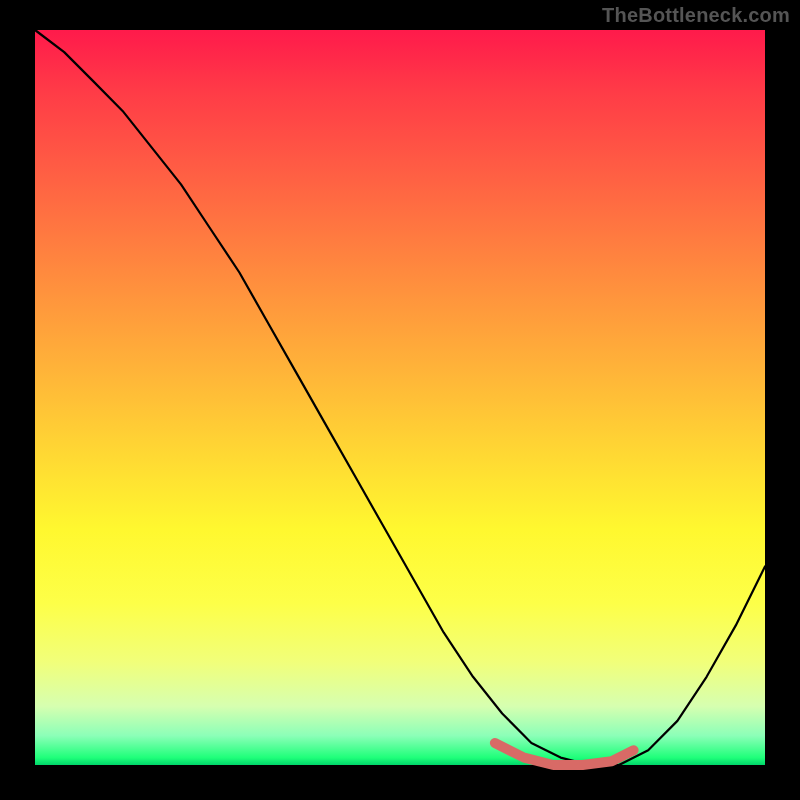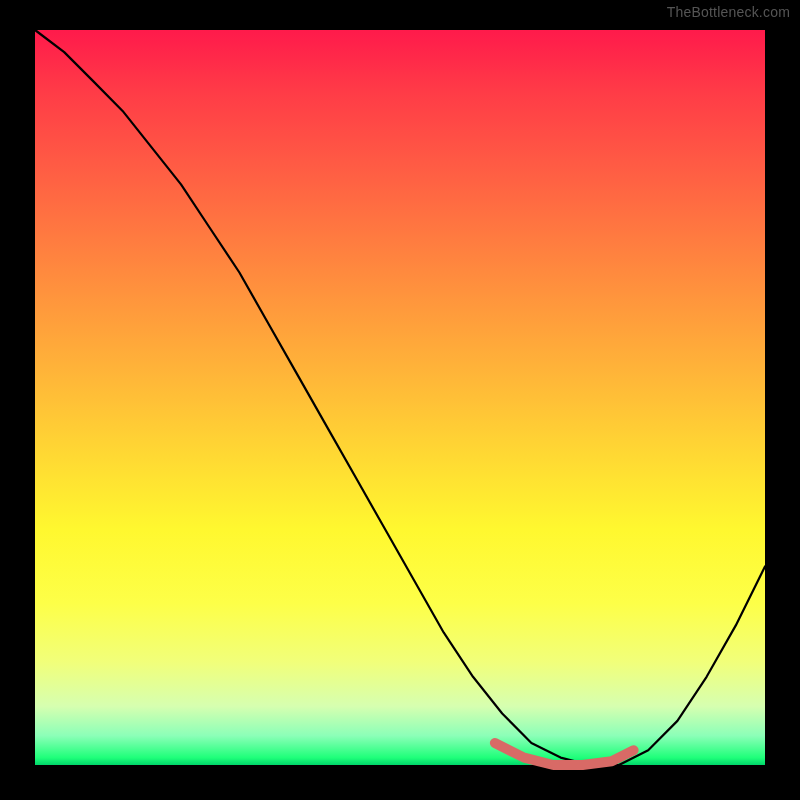--- a/index.html
+++ b/index.html
@@ -15,22 +15,22 @@
     position: relative;
     width: 800px;
     height: 800px;
     background: #000;
   }
   .watermark {
     position: absolute;
     top: 4px;
     right: 10px;
     color: #555;
-    font-size: 14px;
-    font-weight: 400;
+    font-size: 20px;
+    font-weight: 700;
     letter-spacing: 0.2px;
     z-index: 10;
   }
   .plot {
     position: absolute;
     left: 35px;
     top: 30px;
     width: 730px;
     height: 735px;
     background: linear-gradient(to bottom,

